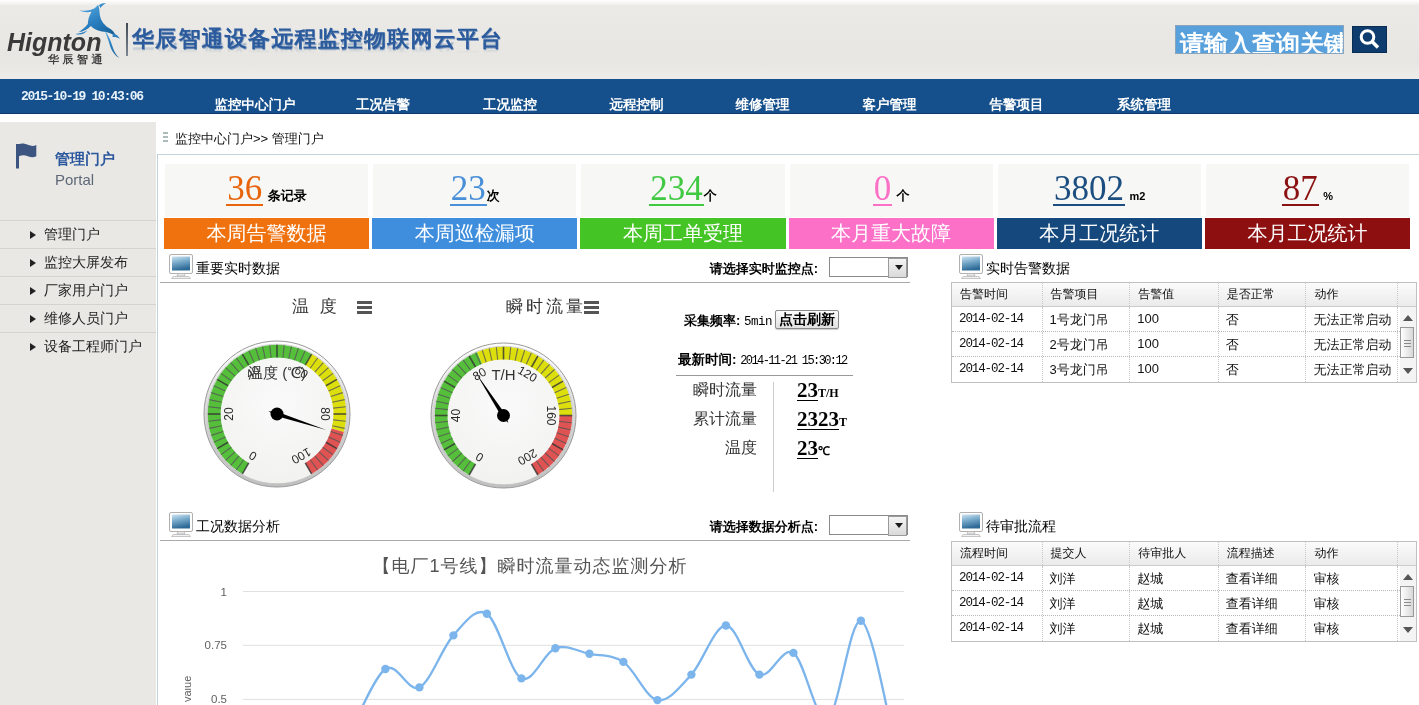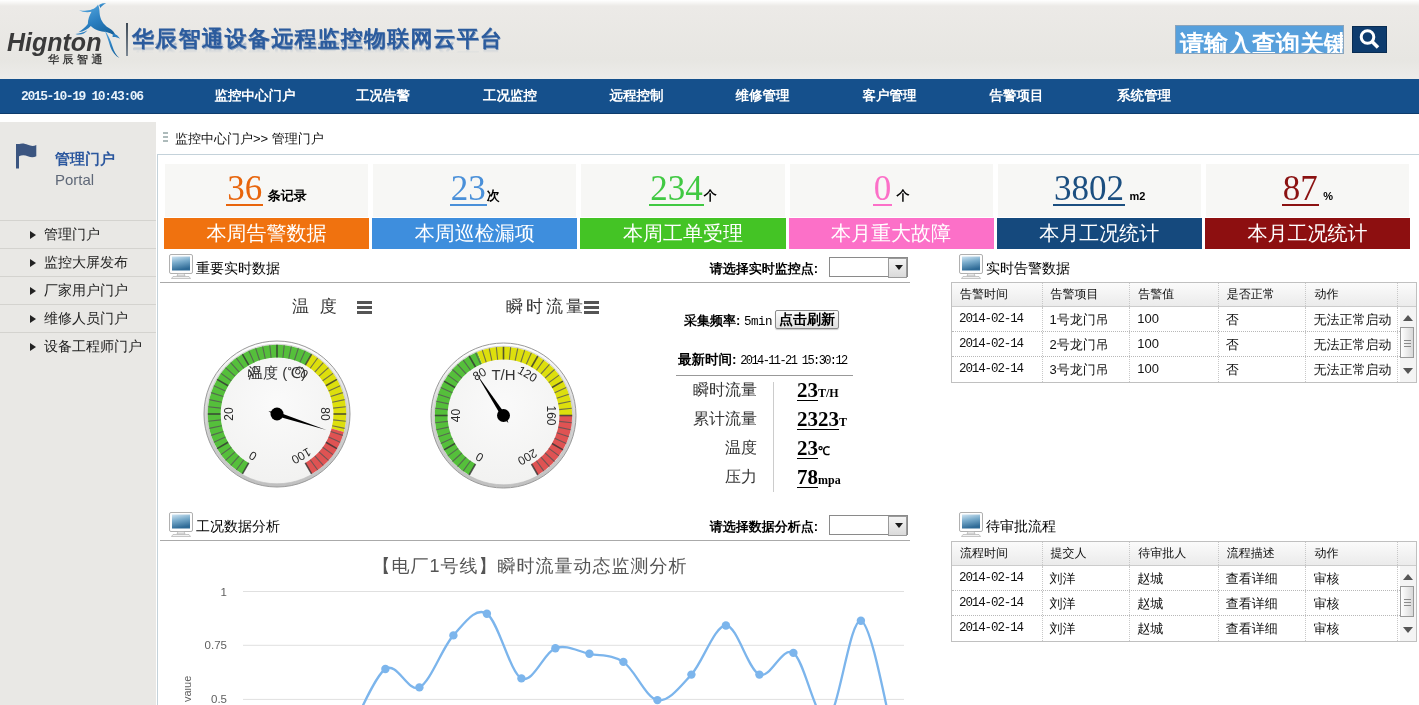--- a/index.html
+++ b/index.html
@@ -22,21 +22,21 @@
   background:#57a0dc; border:1px solid #8aa4bc; color:#fff; font-size:24px; font-weight:bold;
   padding:2px 4px 4px; font-family:"Liberation Sans",sans-serif; white-space:nowrap; overflow:hidden;}
 #search-btn { position:absolute; left:1352px; top:26px; width:35px; height:27px;
   background:#0e3c6e; border:1px solid #092c52; display:flex; align-items:center; justify-content:center; }
 
 
 #nav { position:absolute; left:0; top:79px; width:1419px; height:35px; background:#15508c;
   border-bottom:1px solid #0e3c6c; }
 #nav-time { position:absolute; left:21px; top:10px; color:#e8f2fa; font-size:13px;
   font-family:"Liberation Mono",monospace; font-weight:bold; letter-spacing:-1.4px; }
-#nav-menu { position:absolute; left:190px; top:0; width:1148px; height:43px; display:flex; }
+#nav-menu { position:absolute; left:190px; top:0; width:1148px; height:43px; display:flex;align-items:flex-end; }
 #nav-menu div { text-align:center; line-height:34px; color:#fff; font-size:13.5px; font-weight:bold; }
 
 
 #sidebar { position:absolute; left:0; top:122px; width:156px; height:583px; background:#e9e8e5; }
 #side-head { position:relative; height:98px; }
 #flag { position:absolute; left:14px; top:21px; }
 #side-title { position:absolute; left:55px; top:28px; font-size:15px; font-weight:bold; color:#2b579e; }
 #side-portal { position:absolute; left:55px; top:49px; font-size:15px; color:#5f6878; }
 #side-menu { position:absolute; left:0; top:98px; width:156px; }
 #side-menu .it { height:28px; line-height:27px; border-top:1px solid #d4d3cf;
@@ -413,25 +413,20 @@
     <div class="r">
         <div class="lab">累计流量</div>
         <div class="sep"></div>
         <div><span class="val">2323</span><span class="vu">T</span></div>
       </div>
     <div class="r">
         <div class="lab">温度</div>
         <div class="sep"></div>
         <div><span class="val">23</span><span class="vu">℃</span></div>
       </div>
-    <div class="r">
-        <div class="lab">压力</div>
-        <div class="sep"></div>
-        <div><span class="val">78</span><span class="vu">mpa</span></div>
-      </div>
   </div>
   <div id="rt-vline"></div>
 
   <div class="sec-head" style="left:958px; top:254px;">
     <svg class="mon" width="26" height="25" viewBox="0 0 26 25" style="position:absolute;left:0;top:0;">
         <defs>
           <linearGradient id="mg1" x1="0" y1="0" x2="0.25" y2="1">
             <stop offset="0" stop-color="#cfe4f2"></stop>
             <stop offset="0.45" stop-color="#7aaccc"></stop>
             <stop offset="1" stop-color="#2e6a96"></stop>

